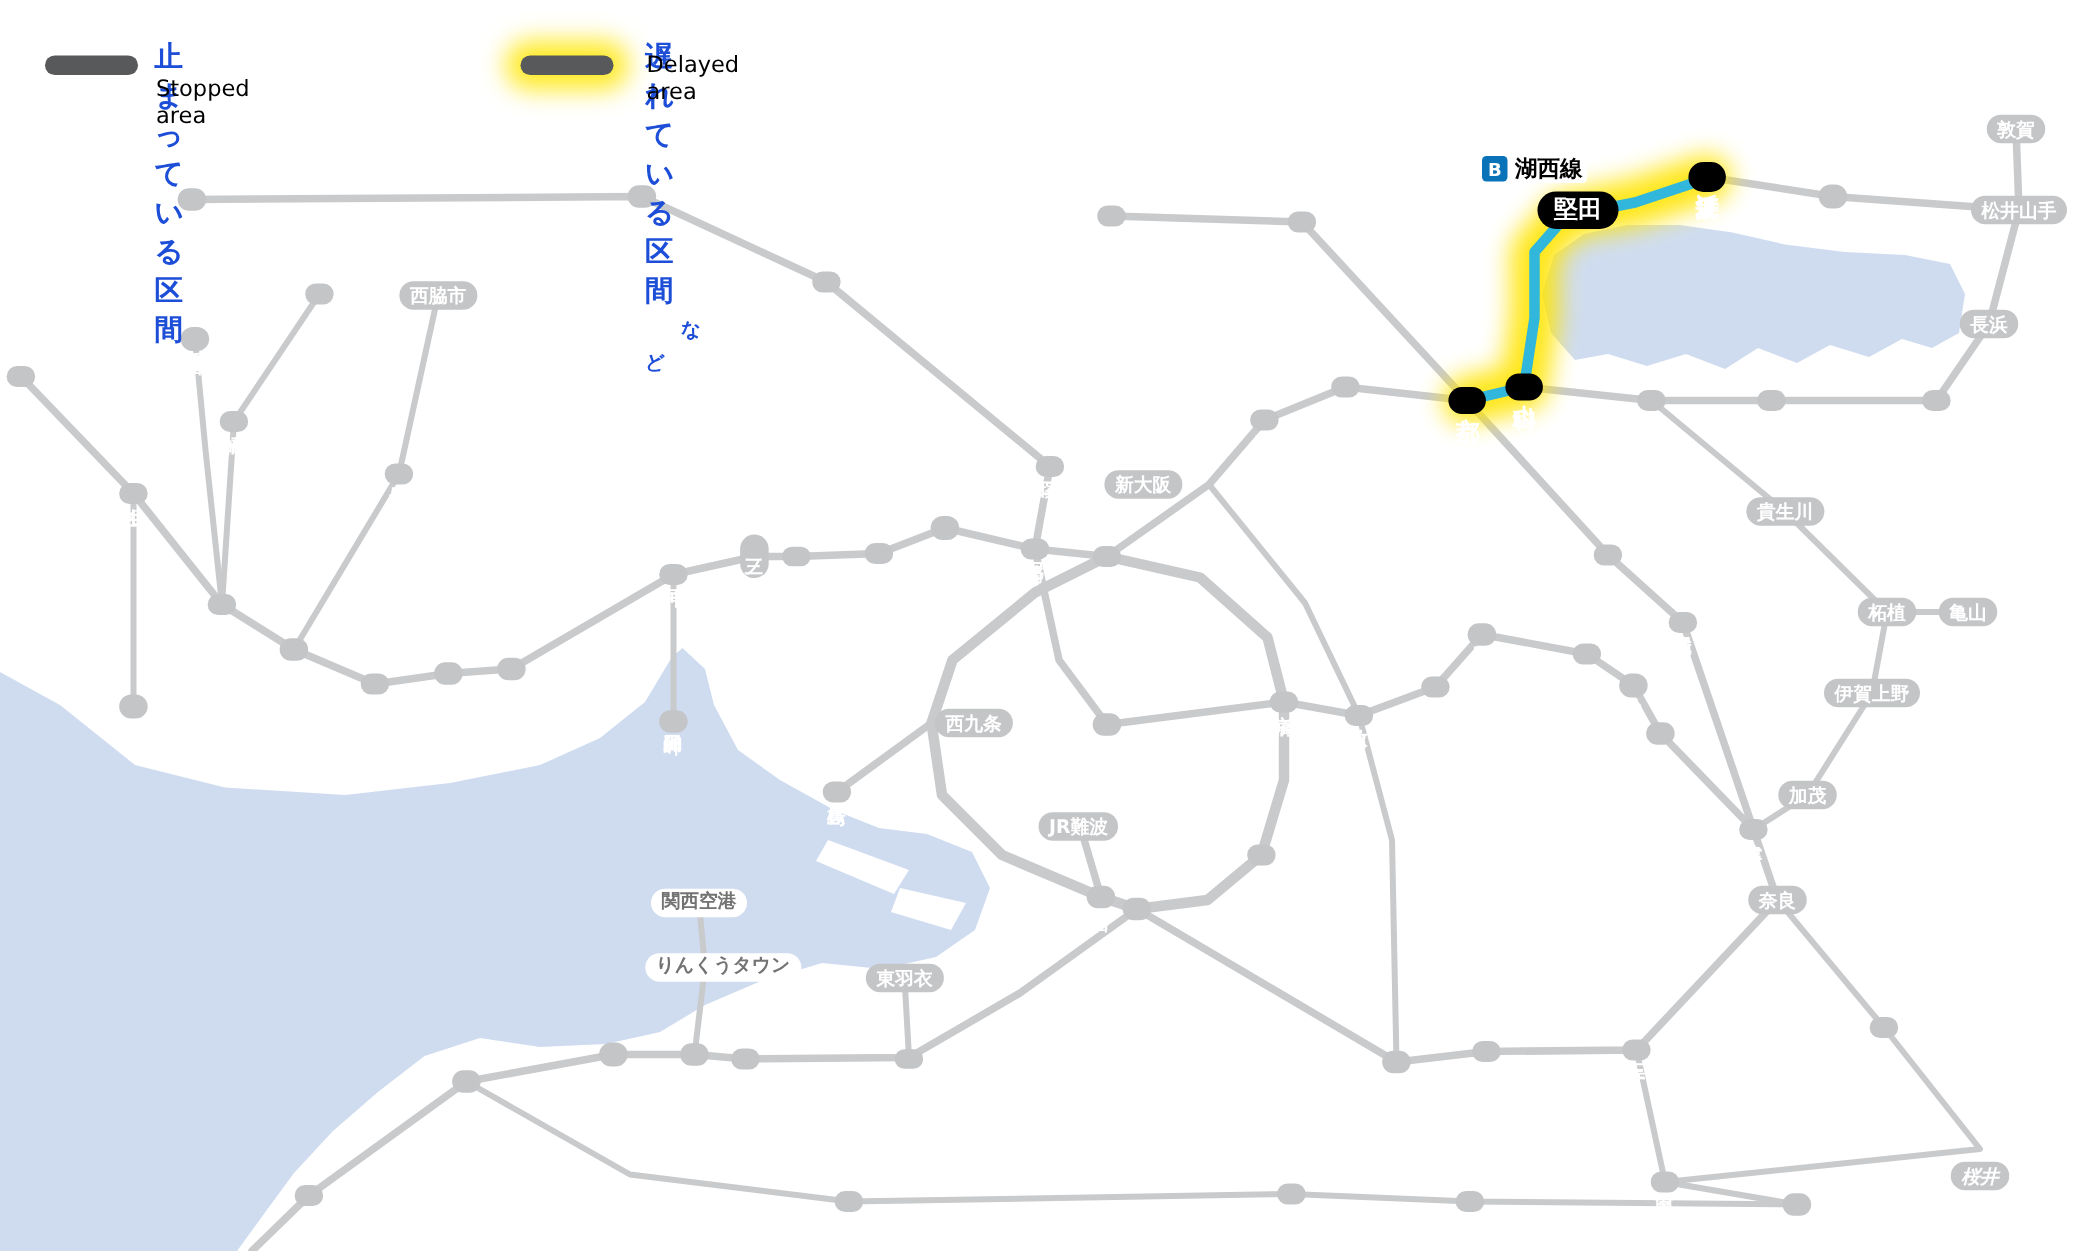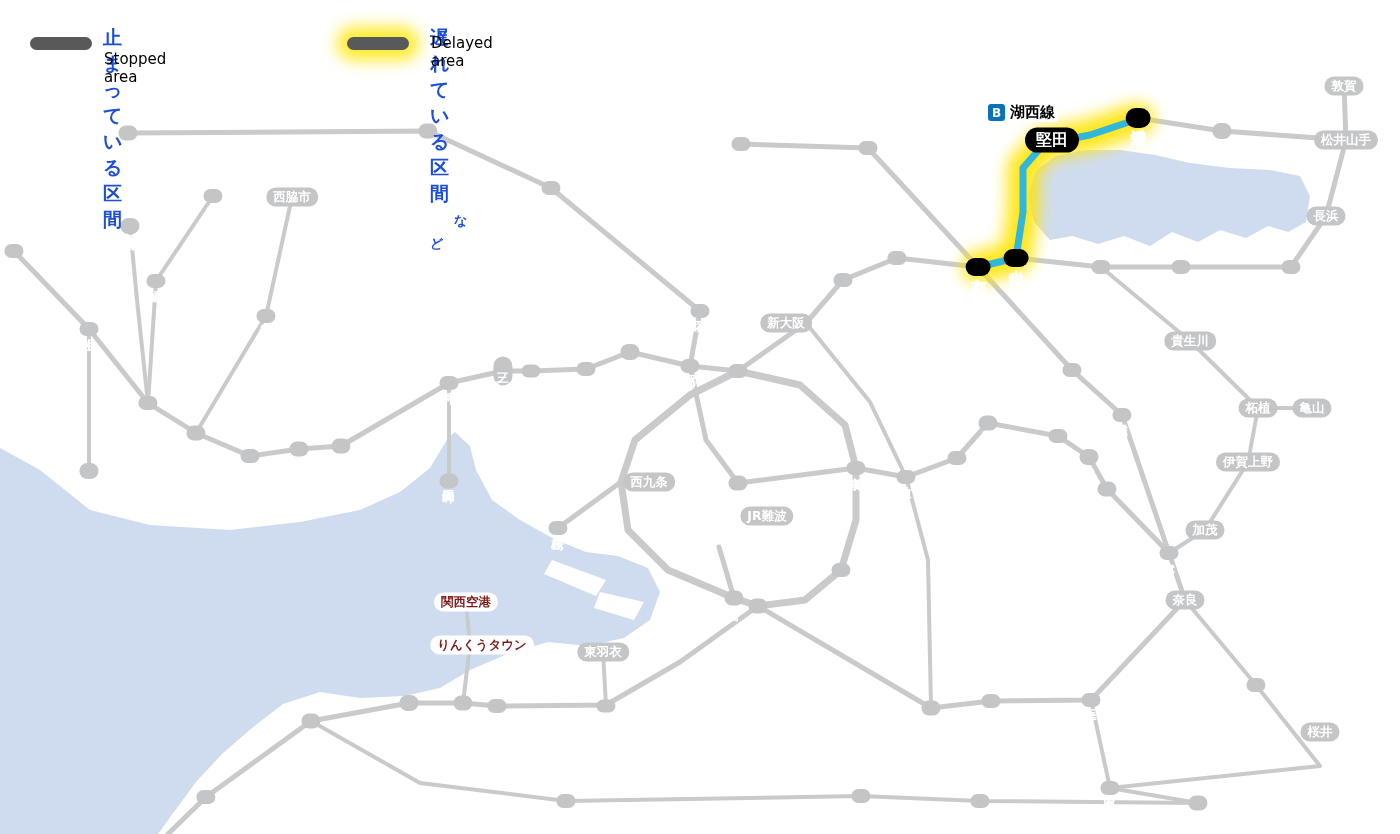--- a/index.html
+++ b/index.html
@@ -10,21 +10,21 @@
   .station{
     position:absolute;transform:translate(-50%,-50%);
     background:#c4c5c7;color:#fff;font-weight:bold;font-size:12.5px;line-height:1.05;
     border-radius:20px;white-space:nowrap;z-index:2;text-align:center;
   }
   .station.v{writing-mode:vertical-rl;text-orientation:upright;padding:6px 3px;letter-spacing:1px;}
   .station.h{padding:3px 7px;}
   .station.alert{background:#000;font-size:16px;z-index:3;}
   .station.alert.v{padding:8px 4px;letter-spacing:1px;}
   .station.alert.h{padding:4px 11px;}
-  .station.water-label{background:#fff;color:#7f1d1d;}
+  .station.water-label{background:#fff;color:#737373;font-family:Liberation Mono, monospace;}
   .legend{position:absolute;left:0;top:0;z-index:4;}
   .lbar{position:absolute;width:62px;height:13px;border-radius:7px;background:#58595b;}
   .lbar.glow{box-shadow:0 0 16px 10px rgba(255,230,0,0.85);}
   .lja{position:absolute;font-size:19px;font-weight:bold;color:#1d4ed8;}
   .lja .suffix{font-size:13px;margin-left:24px;}
   .len{position:absolute;font-size:15px;color:#000;}
   .line-label{position:absolute;z-index:4;display:flex;align-items:center;gap:2px;}
   .line-letter{display:inline-flex;align-items:center;justify-content:center;
     width:17px;height:17px;background:#0a72b9;color:#fff;font-weight:bold;font-size:12px;border-radius:3px;}
   .line-name{background:#fff;color:#000;font-weight:bold;font-size:15px;padding:0 3px;border-radius:3px;}
@@ -96,21 +96,21 @@
       <div class="station v" style="left: 14px; top: 251px;">上郡</div>
       <div class="station v" style="left: 89px; top: 471px;">播州赤穂</div>
       <div class="station v" style="left: 156px; top: 281px;">福崎</div>
       <div class="station v" style="left: 213px; top: 196px;">寺前</div>
       <div class="station v" style="left: 130px; top: 226px;">播磨新宮</div>
       <div class="station h" style="left: 292px; top: 197px;">西脇市</div>
       <div class="station v" style="left: 266px; top: 316px;">厄神</div>
       <div class="station v" style="left: 741px; top: 144px;">園部</div>
       <div class="station v" style="left: 868px; top: 148px;">亀岡</div>
       <div class="station v" style="left: 738px; top: 371px;">大阪</div>
-      <div class="station h" style="left: 786px; top: 323px;">新大阪</div>
+      <div class="station h" style="left: 762px; top: 323px;">新大阪</div>
       <div class="station v" style="left: 843px; top: 280px;">吹田</div>
       <div class="station v" style="left: 897px; top: 258px;">高槻</div>
       <div class="station v alert" style="left: 978px; top: 267px;">京都</div>
       <div class="station v alert" style="left: 1016px; top: 258px;">山科</div>
       <div class="station h alert" style="left: 1052px; top: 140px;">堅田</div>
       <div class="station v alert" style="left: 1138px; top: 118px;">近江舞子</div>
       <div class="station v" style="left: 1222px; top: 131px;">近江今津</div>
       <div class="station h" style="left: 1346px; top: 140px;">松井山手</div>
       <div class="station h" style="left: 1344px; top: 86px;">敦賀</div>
       <div class="station h" style="left: 1326px; top: 216px;">長浜</div>
@@ -129,30 +129,30 @@
       <div class="station v" style="left: 1107px; top: 489px;">京田辺</div>
       <div class="station v" style="left: 1089px; top: 457px;">松井山手</div>
       <div class="station v" style="left: 1058px; top: 436px;">長尾</div>
       <div class="station v" style="left: 988px; top: 423px;">四条畷</div>
       <div class="station v" style="left: 957px; top: 458px;">徳庵</div>
       <div class="station v" style="left: 906px; top: 477px;">放出</div>
       <div class="station v" style="left: 856px; top: 468px;">京橋</div>
       <div class="station v" style="left: 738px; top: 483px;">北新地</div>
       <div class="station h" style="left: 621px; top: 482px; margin-left: 28px;">西九条</div>
       <div class="station v" style="left: 558px; top: 528px;">桜島</div>
-      <div class="station h" style="left: 719px; top: 516px; margin-left: 48px;">JR難波</div>
+      <div class="station h" style="left: 719px; top: 551px;">JR難波</div>
       <div class="station v" style="left: 734px; top: 598px;">新今宮</div>
       <div class="station v" style="left: 758px; top: 606px;">天王寺</div>
       <div class="station v" style="left: 841px; top: 570px;">鶴橋</div>
       <div class="station v" style="left: 931px; top: 708px;">久宝寺</div>
       <div class="station v" style="left: 991px; top: 701px;">柏原</div>
       <div class="station v" style="left: 1091px; top: 700px;">王寺</div>
       <div class="station v" style="left: 1110px; top: 788px;">高田</div>
       <div class="station v" style="left: 1256px; top: 685px;">天理</div>
-      <div class="station h" style="left: 1320px; top: 732px;">桜井</div>
+      <div class="station h" style="left: 1320px; top: 784px; font-style: italic;">桜井</div>
       <div class="station v" style="left: 1198px; top: 803px;">吉野口</div>
       <div class="station v" style="left: 980px; top: 801px;">五条</div>
       <div class="station v" style="left: 861px; top: 796px;">橋本</div>
       <div class="station v" style="left: 566px; top: 801px;">粉河</div>
       <div class="station v" style="left: 311px; top: 721px;">和歌山</div>
       <div class="station v" style="left: 206px; top: 797px;">御坊</div>
       <div class="station v" style="left: 409px; top: 703px;">和泉砂川</div>
       <div class="station v" style="left: 463px; top: 703px;">日根野</div>
       <div class="station v" style="left: 497px; top: 706px;">熊取</div>
       <div class="station v" style="left: 606px; top: 706px;">鳳</div>

